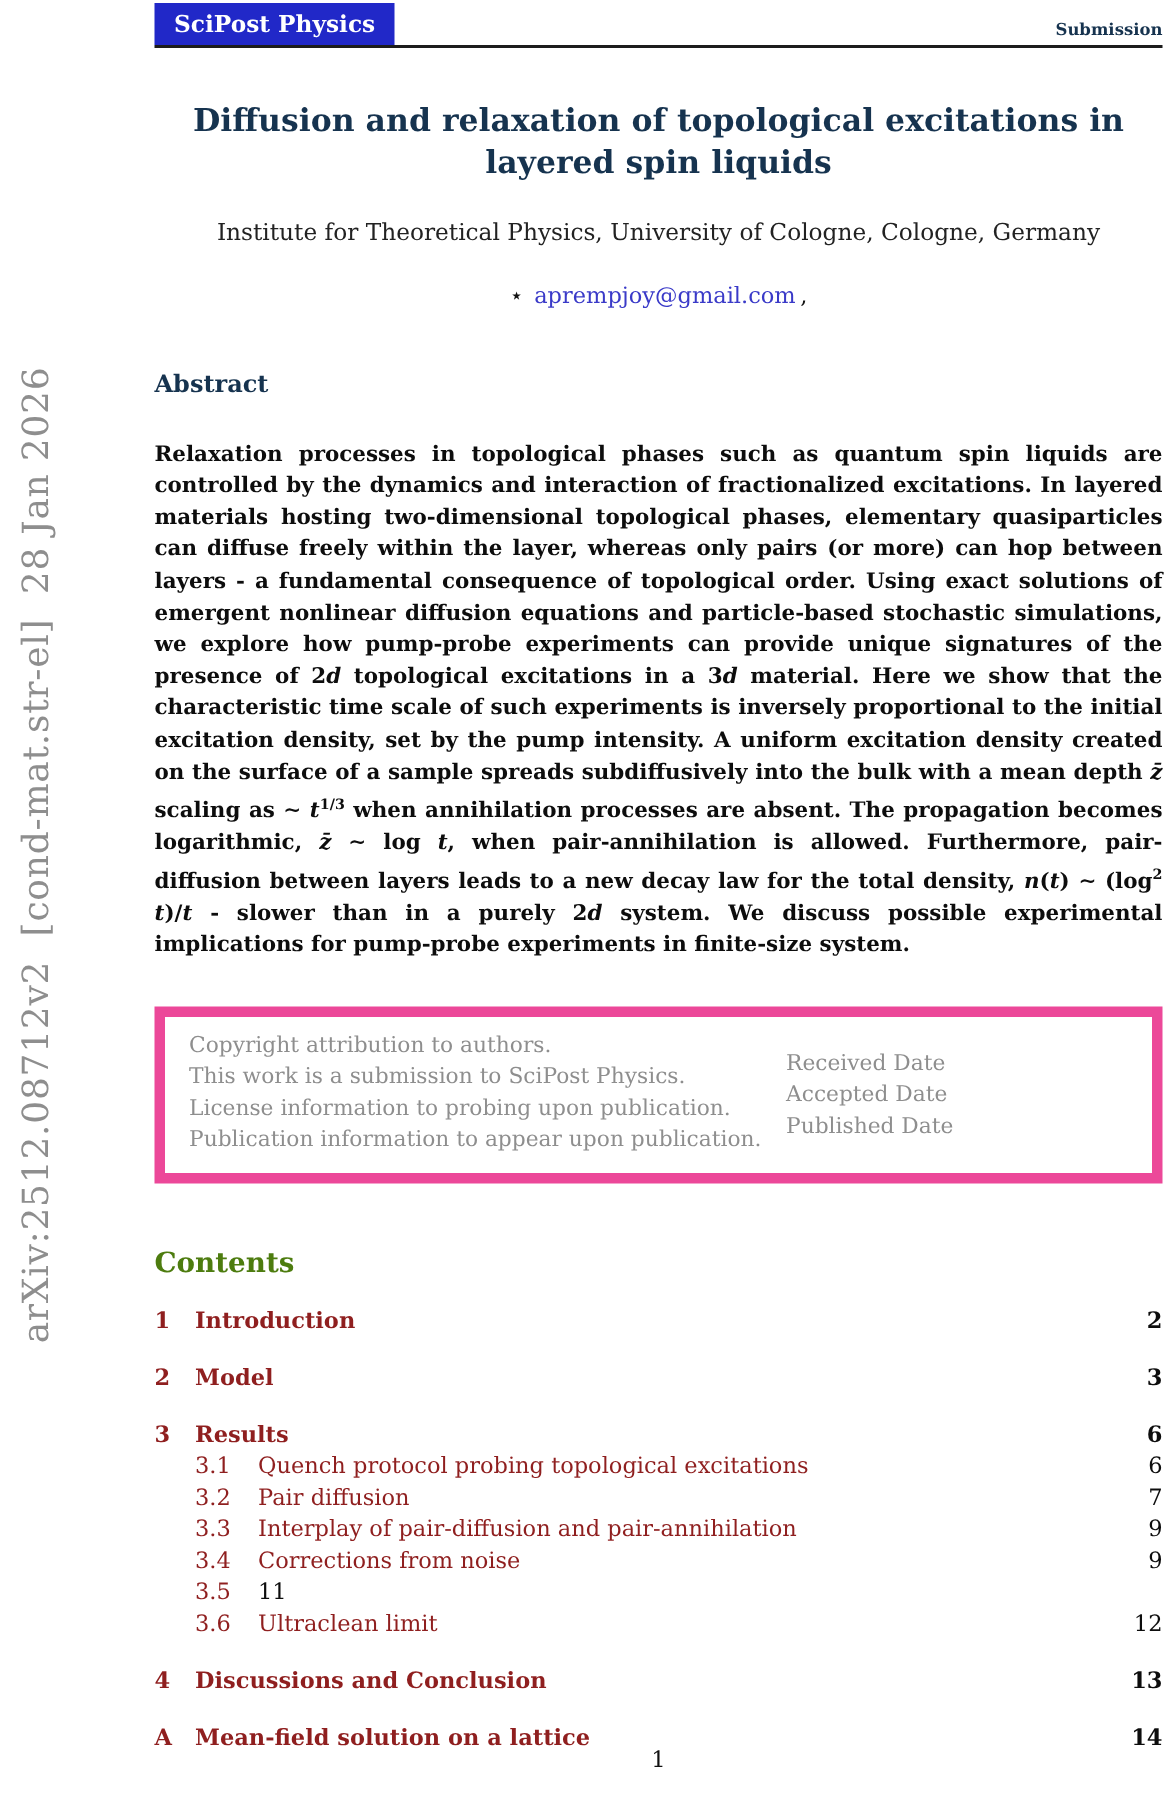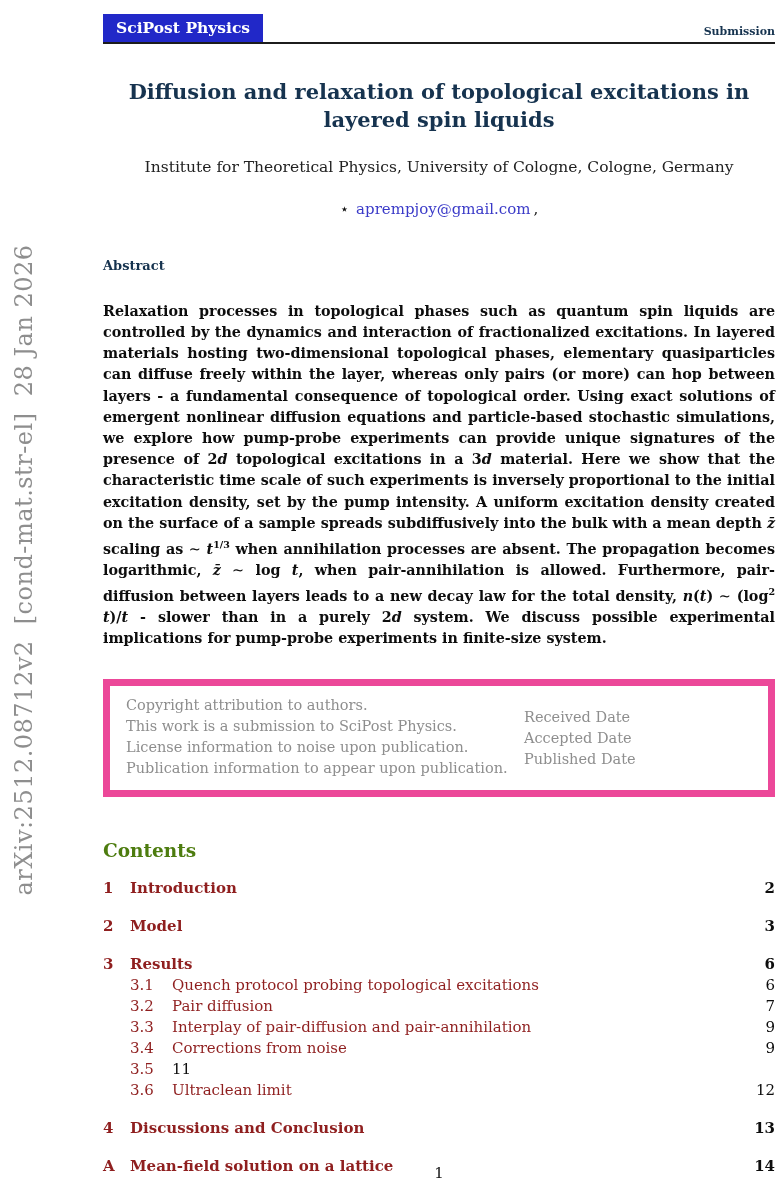--- a/index.html
+++ b/index.html
@@ -8,40 +8,40 @@
     font-family:"DejaVu Serif", serif;color:#111;
   }
   
   .watermark{
     position:absolute;left:-355px;top:555px;width:760px;height:30px;
     transform:rotate(-90deg);transform-origin:center;
     font-size:24px;color:var(--muted-gray,#8b8b8b);
     text-align:center;white-space:pre;letter-spacing:.5px;
   }
   
-  .content{position:absolute;left:103px;top:12px;width:672px;}
+  .content{position:absolute;left:103px;top:0;width:672px;}
   
   .header{display:flex;justify-content:space-between;align-items:flex-end;
           border-bottom:2px solid #1c1c1c;padding-top:2px;}
   .brand-box{background:var(--brand-blue,#2128c8);color:#fff;font-weight:bold;
              font-size:15.5px;padding:4px 13px 5px 13px;}
   .submission{color:var(--heading-navy,#16334f);font-weight:bold;font-size:11px;
               padding-bottom:4px;}
   
   .title{margin:34px 18px 0;text-align:center;font-size:21px;font-weight:bold;
          color:var(--heading-navy,#16334f);line-height:1.35;}
   .authors{margin-top:25px;text-align:center;font-size:15.5px;font-weight:bold;color:#111;}
   .authors sup{font-size:10px;}
   .affiliation{margin-top:23px;text-align:center;font-size:15.5px;color:#222;}
   .email-line{margin-top:24px;text-align:center;font-size:15px;color:#111;}
   .email-star{margin-right:7px;}
   .email-link{color:var(--link-blue,#3a3ac8);text-decoration:none;cursor:pointer;}
   .email-suffix{margin-left:3px;}
   
-  .abstract-heading{margin-top:40px;font-size:13px;font-weight:bold;
+  .abstract-heading{margin-top:40px;font-size:16px;font-weight:bold;
                     color:var(--heading-navy,#16334f);}
   .abstract-text{margin-top:28px;font-size:14.3px;font-weight:bold;line-height:21.2px;
                  text-align:justify;color:#0d0d0d;}
   .abstract-text sup{font-size:9.5px;}
   
   .license-box{margin-top:30px;border:7px solid #ec4899;display:flex;
                justify-content:space-between;padding:9px 16px 11px 16px;
                color:var(--muted-gray,#8e8e8e);font-size:14.5px;line-height:21px;}
   .license-right{width:228px;padding-top:12px;}
   
@@ -84,21 +84,21 @@
     </div>
 
     <div class="abstract-heading">Abstract</div>
 
     <div class="abstract-text">Relaxation processes in topological phases such as quantum spin liquids are controlled by the dynamics and interaction of fractionalized excitations. In layered materials hosting two-dimensional topological phases, elementary quasiparticles can diffuse freely within the layer, whereas only pairs (or more) can hop between layers - a fundamental consequence of topological order. Using exact solutions of emergent nonlinear diffusion equations and particle-based stochastic simulations, we explore how pump-probe experiments can provide unique signatures of the presence of 2<i>d</i> topological excitations in a 3<i>d</i> material. Here we show that the characteristic time scale of such experiments is inversely proportional to the initial excitation density, set by the pump intensity. A uniform excitation density created on the surface of a sample spreads subdiffusively into the bulk with a mean depth <i>z̄</i> scaling as ∼ <i>t</i><sup>1/3</sup> when annihilation processes are absent. The propagation becomes logarithmic, <i>z̄</i> ∼ log <i>t</i>, when pair-annihilation is allowed. Furthermore, pair-diffusion between layers leads to a new decay law for the total density, <i>n</i>(<i>t</i>) ∼ (log<sup>2</sup> <i>t</i>)/<i>t</i> - slower than in a purely 2<i>d</i> system. We discuss possible experimental implications for pump-probe experiments in finite-size system.</div>
 
     <div class="license-box">
       <div class="license-left">
         <div>Copyright attribution to authors.</div>
         <div>This work is a submission to SciPost Physics.</div>
-        <div>License information to noise upon publication.</div>
+        <div>License information to probing upon publication.</div>
         <div>Publication information to appear upon publication.</div>
       </div>
       <div class="license-right">
         <div>Received Date</div>
         <div>Accepted Date</div>
         <div>Published Date</div>
       </div>
     </div>
 
     <div class="contents-heading">Contents</div>

